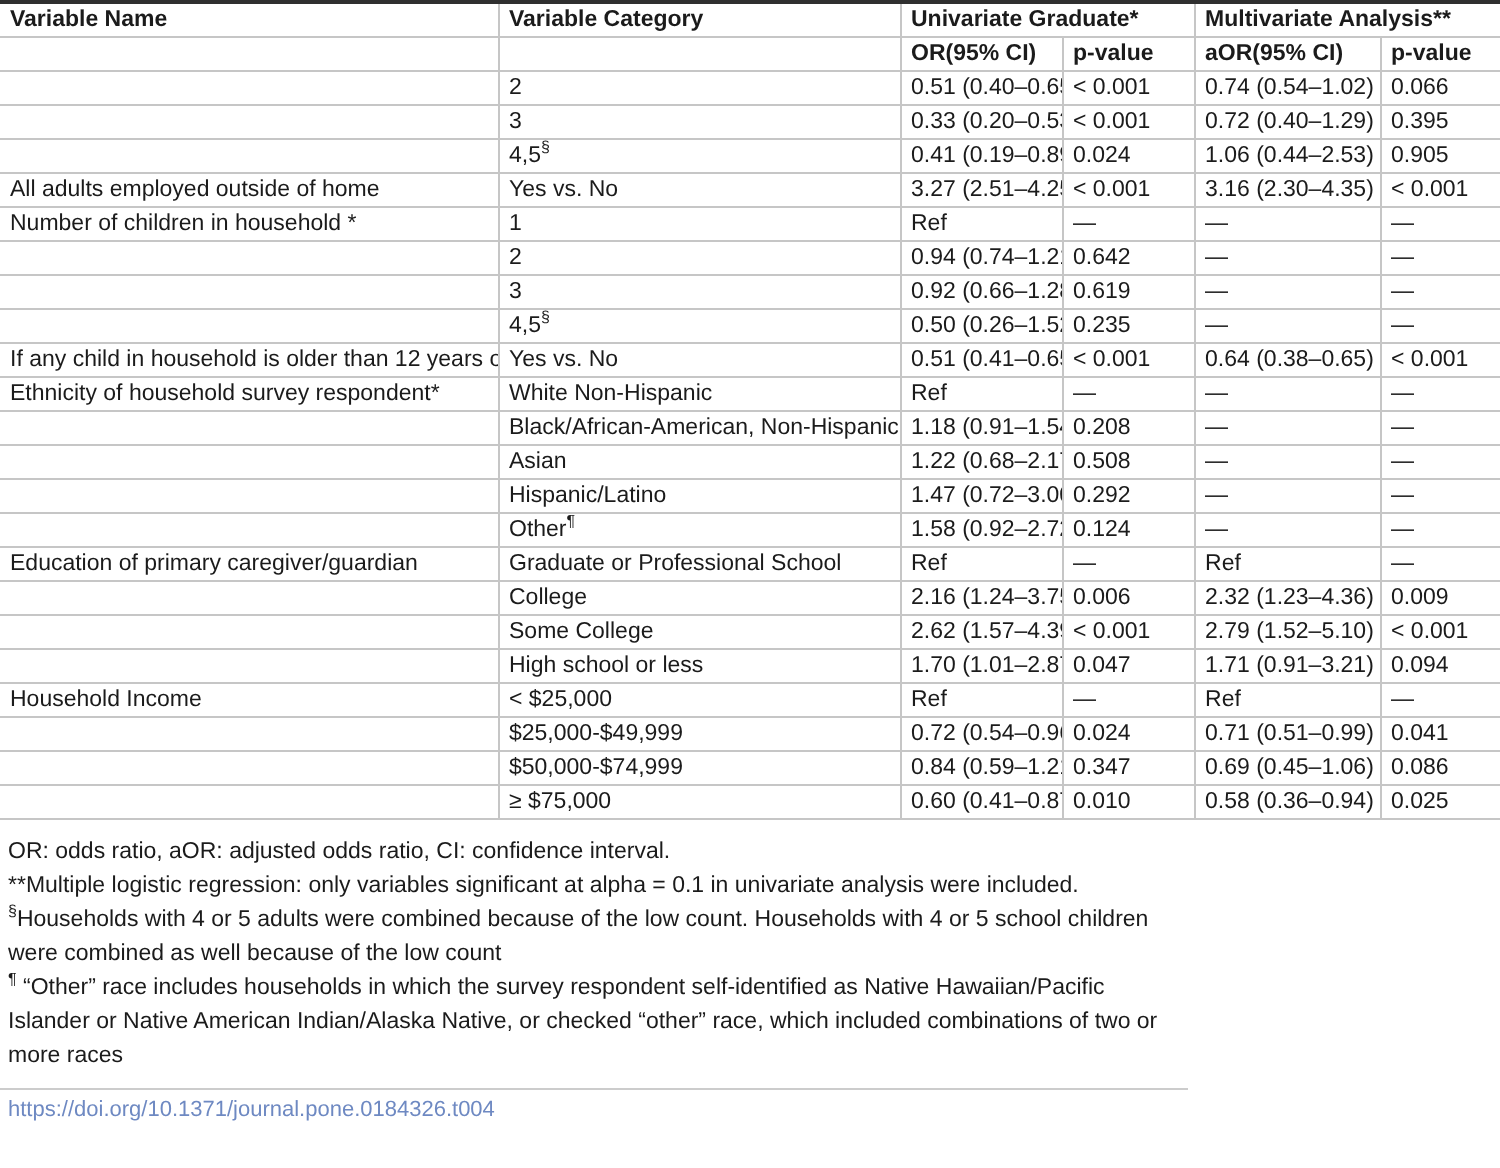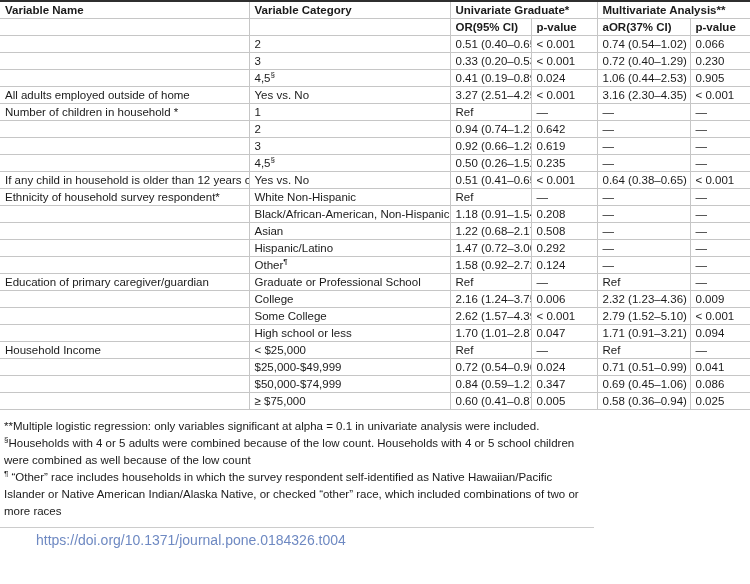--- a/index.html
+++ b/index.html
@@ -50,23 +50,22 @@
     margin: 0;
   }
   .rule {
     border: none;
     border-top: 1px solid #cccccc;
     margin: 7px 0 0 0;
   }
   .doi {
     display: inline-block;
     padding: 4px 4px 0 4px;
-    font-size: 14px;
+    font-size: 11px;
     text-decoration: none;
-    margin-left: 32px;
   }
 </style>
 </head>
 <body>
 
 <div class="page">
   <table class="results">
     <colgroup>
       <col style="width:249px">
       <col style="width:201px">
@@ -80,40 +79,40 @@
         <th>Variable Name</th>
         <th>Variable Category</th>
         <th colspan="2">Univariate Graduate*</th>
         <th colspan="2">Multivariate Analysis**</th>
       </tr>
       <tr>
         <th></th>
         <th></th>
         <th>OR(95% CI)</th>
         <th>p-value</th>
-        <th>aOR(37% CI)</th>
+        <th>aOR(95% CI)</th>
         <th>p-value</th>
       </tr>
     </thead>
     <tbody id="table-body">
         <tr>
           <td></td>
           <td>2</td>
           <td>0.51 (0.40–0.65)</td>
           <td>&lt; 0.001</td>
           <td>0.74 (0.54–1.02)</td>
           <td>0.066</td>
         </tr>
         <tr>
           <td></td>
           <td>3</td>
           <td>0.33 (0.20–0.53)</td>
           <td>&lt; 0.001</td>
           <td>0.72 (0.40–1.29)</td>
-          <td>0.230</td>
+          <td>0.395</td>
         </tr>
         <tr>
           <td></td>
           <td>4,5<sup>§</sup></td>
           <td>0.41 (0.19–0.89)</td>
           <td>0.024</td>
           <td>1.06 (0.44–2.53)</td>
           <td>0.905</td>
         </tr>
         <tr>
@@ -257,28 +256,29 @@
           <td>$50,000-$74,999</td>
           <td>0.84 (0.59–1.21)</td>
           <td>0.347</td>
           <td>0.69 (0.45–1.06)</td>
           <td>0.086</td>
         </tr>
         <tr>
           <td></td>
           <td>≥ $75,000</td>
           <td>0.60 (0.41–0.87)</td>
-          <td>0.005</td>
+          <td>0.010</td>
           <td>0.58 (0.36–0.94)</td>
           <td>0.025</td>
         </tr>
       </tbody>
   </table>
 
   <div class="footnotes" id="footnotes">
+      <div class="footnote">OR: odds ratio, aOR: adjusted odds ratio, CI: confidence interval.</div>
       <div class="footnote">**Multiple logistic regression: only variables significant at alpha = 0.1 in univariate analysis were included.</div>
       <div class="footnote"><sup>§</sup>Households with 4 or 5 adults were combined because of the low count. Households with 4 or 5 school children were combined as well because of the low count</div>
       <div class="footnote"><sup>¶</sup> “Other” race includes households in which the survey respondent self-identified as Native Hawaiian/Pacific Islander or Native American Indian/Alaska Native, or checked “other” race, which included combinations of two or more races</div>
     </div>
 
   <hr class="rule">
 
   <a class="doi" href="#" style="color: rgb(110, 137, 194);">https://doi.org/10.1371/journal.pone.0184326.t004</a>
 </div>
 

